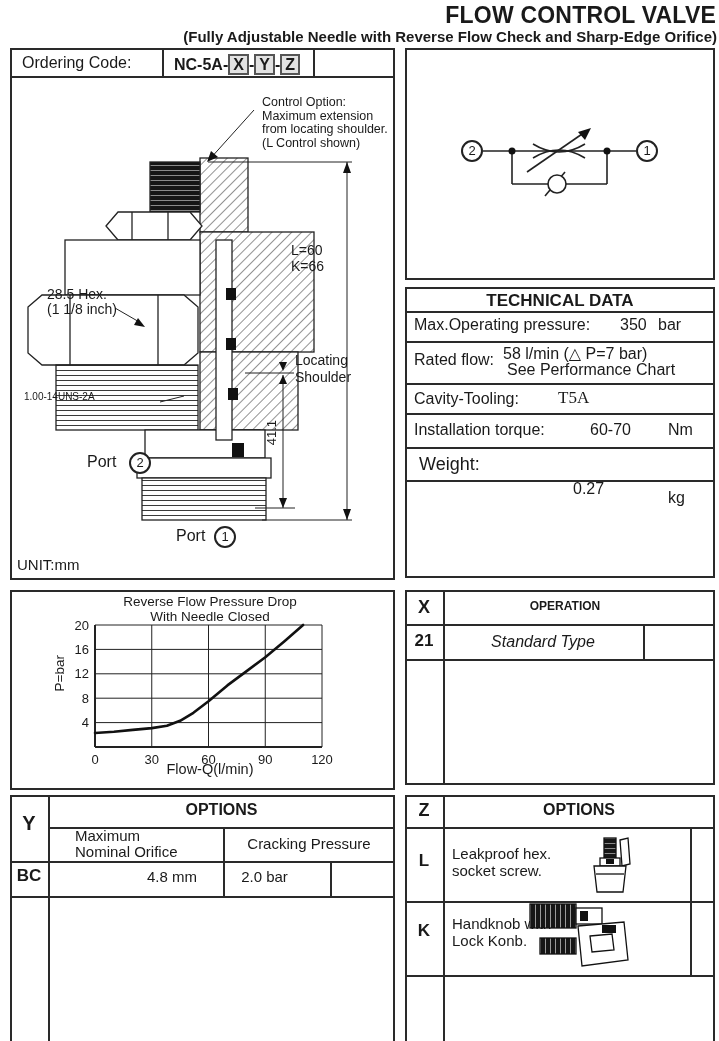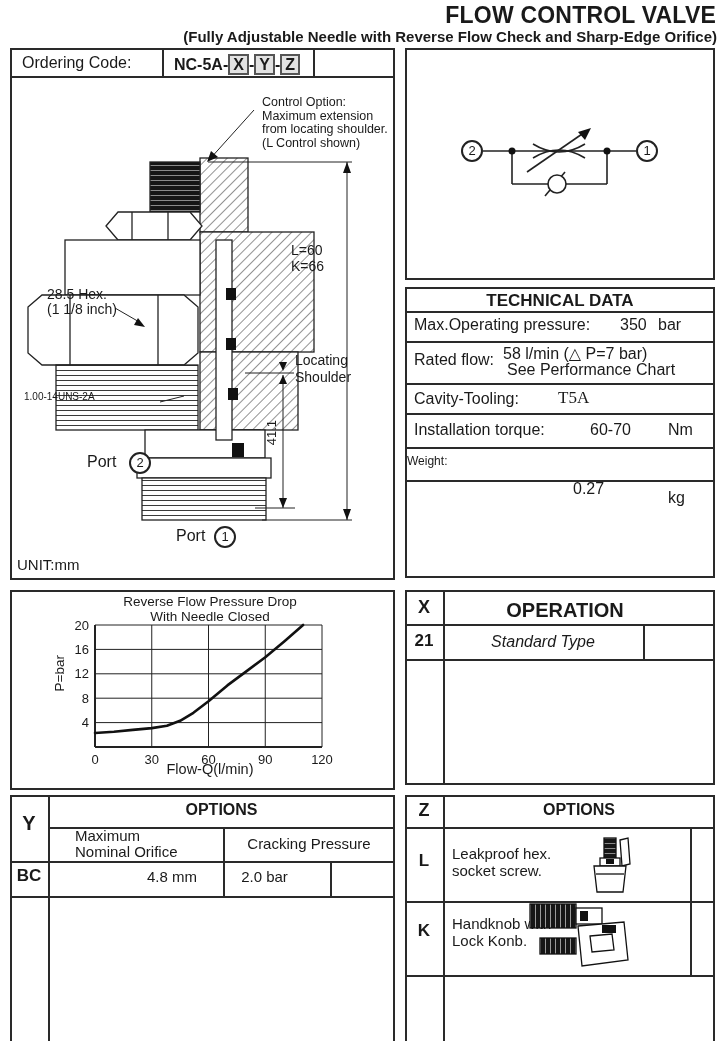--- a/index.html
+++ b/index.html
@@ -165,21 +165,21 @@
   <div class="abs" style="left:620px;top:316px;font-size:16px;">350</div>
   <div class="abs" style="left:658px;top:316px;font-size:16px;">bar</div>
   <div class="abs" style="left:414px;top:351px;font-size:16px;">Rated flow:</div>
   <div class="abs" style="left:503px;top:344px;font-size:16px;">58 l/min (△ P=7 bar)</div>
   <div class="abs" style="left:507px;top:361px;font-size:16px;">See Performance Chart</div>
   <div class="abs" style="left:414px;top:390px;font-size:16px;">Cavity-Tooling:</div>
   <div class="abs" style="left:558px;top:388px;font-size:17px;font-family:'Liberation Serif',serif;">T5A</div>
   <div class="abs" style="left:414px;top:421px;font-size:16px;">Installation torque:</div>
   <div class="abs" style="left:590px;top:421px;font-size:16px;">60-70</div>
   <div class="abs" style="left:668px;top:421px;font-size:16px;">Nm</div>
-  <div class="abs" style="left:407px;top:454px;font-size:12px;">Weight:</div>
+  <div class="abs" style="left:419px;top:454px;font-size:18px;">Weight:</div>
   <div class="abs" style="left:573px;top:454px;font-size:16px;margin-top:26px;">0.27</div>
   <div class="abs" style="left:668px;top:478px;font-size:16px;margin-top:11px;">kg</div>
 
   <div class="abs ctr" style="left:60px;top:594px;width:300px;font-size:13.5px;">Reverse Flow Pressure Drop</div>
   <div class="abs ctr" style="left:60px;top:609px;width:300px;font-size:13.5px;">With Needle Closed</div>
   <svg id="chart-svg" class="abs" style="left:10px;top:590px;" width="385" height="200" viewBox="0 0 385 200">
       <line x1="141.75" y1="35" x2="141.75" y2="157" stroke="#222" stroke-width="1"></line>
       <line x1="198.5" y1="35" x2="198.5" y2="157" stroke="#222" stroke-width="1"></line>
       <line x1="255.25" y1="35" x2="255.25" y2="157" stroke="#222" stroke-width="1"></line>
       <line x1="312" y1="35" x2="312" y2="157" stroke="#222" stroke-width="1"></line>
@@ -203,21 +203,21 @@
       <polyline points="85.0,143.0 103.9,141.8 122.8,139.9 141.8,138.1 156.9,135.7 170.1,130.8 183.4,122.8 198.5,111.3 217.4,95.4 236.3,81.4 255.3,67.3 274.2,51.5 293.1,35.0" fill="none" stroke="#111" stroke-width="2.6" stroke-linejoin="round" stroke-linecap="round"></polyline>
     </svg>
   <div class="abs vtext" style="left:52px;top:655px;font-size:13.5px;">P=bar</div>
   <div class="abs ctr" style="left:120px;top:761px;width:180px;font-size:14.5px;">Flow-Q(l/min)</div>
 
   <div class="vl" style="left:443px;top:590px;height:195px;"></div>
   <div class="hl" style="left:405px;top:624px;width:310px;"></div>
   <div class="hl" style="left:405px;top:659px;width:310px;"></div>
   <div class="vl" style="left:643px;top:624px;height:35px;"></div>
   <div class="abs b ctr" style="left:405px;top:597px;width:38px;font-size:18px;">X</div>
-  <div class="abs b ctr" style="left:443px;top:599px;width:244px;font-size:20px;">OPERATION</div>
+  <div class="abs b ctr" style="left:443px;top:599px;width:244px;font-size:12px;">OPERATION</div>
   <div class="abs b ctr" style="left:405px;top:631px;width:38px;font-size:17px;">21</div>
   <div class="abs ctr" style="left:443px;top:633px;width:200px;font-size:16px;font-style:italic;">Standard Type</div>
 
   <div class="vl" style="left:48px;top:795px;height:248px;"></div>
   <div class="hl" style="left:48px;top:827px;width:347px;"></div>
   <div class="hl" style="left:10px;top:861px;width:385px;"></div>
   <div class="vl" style="left:223px;top:827px;height:71px;"></div>
   <div class="vl" style="left:330px;top:861px;height:37px;"></div>
   <div class="hl" style="left:10px;top:896px;width:385px;"></div>
   <div class="abs b ctr" style="left:10px;top:812px;width:38px;font-size:20px;">Y</div>

